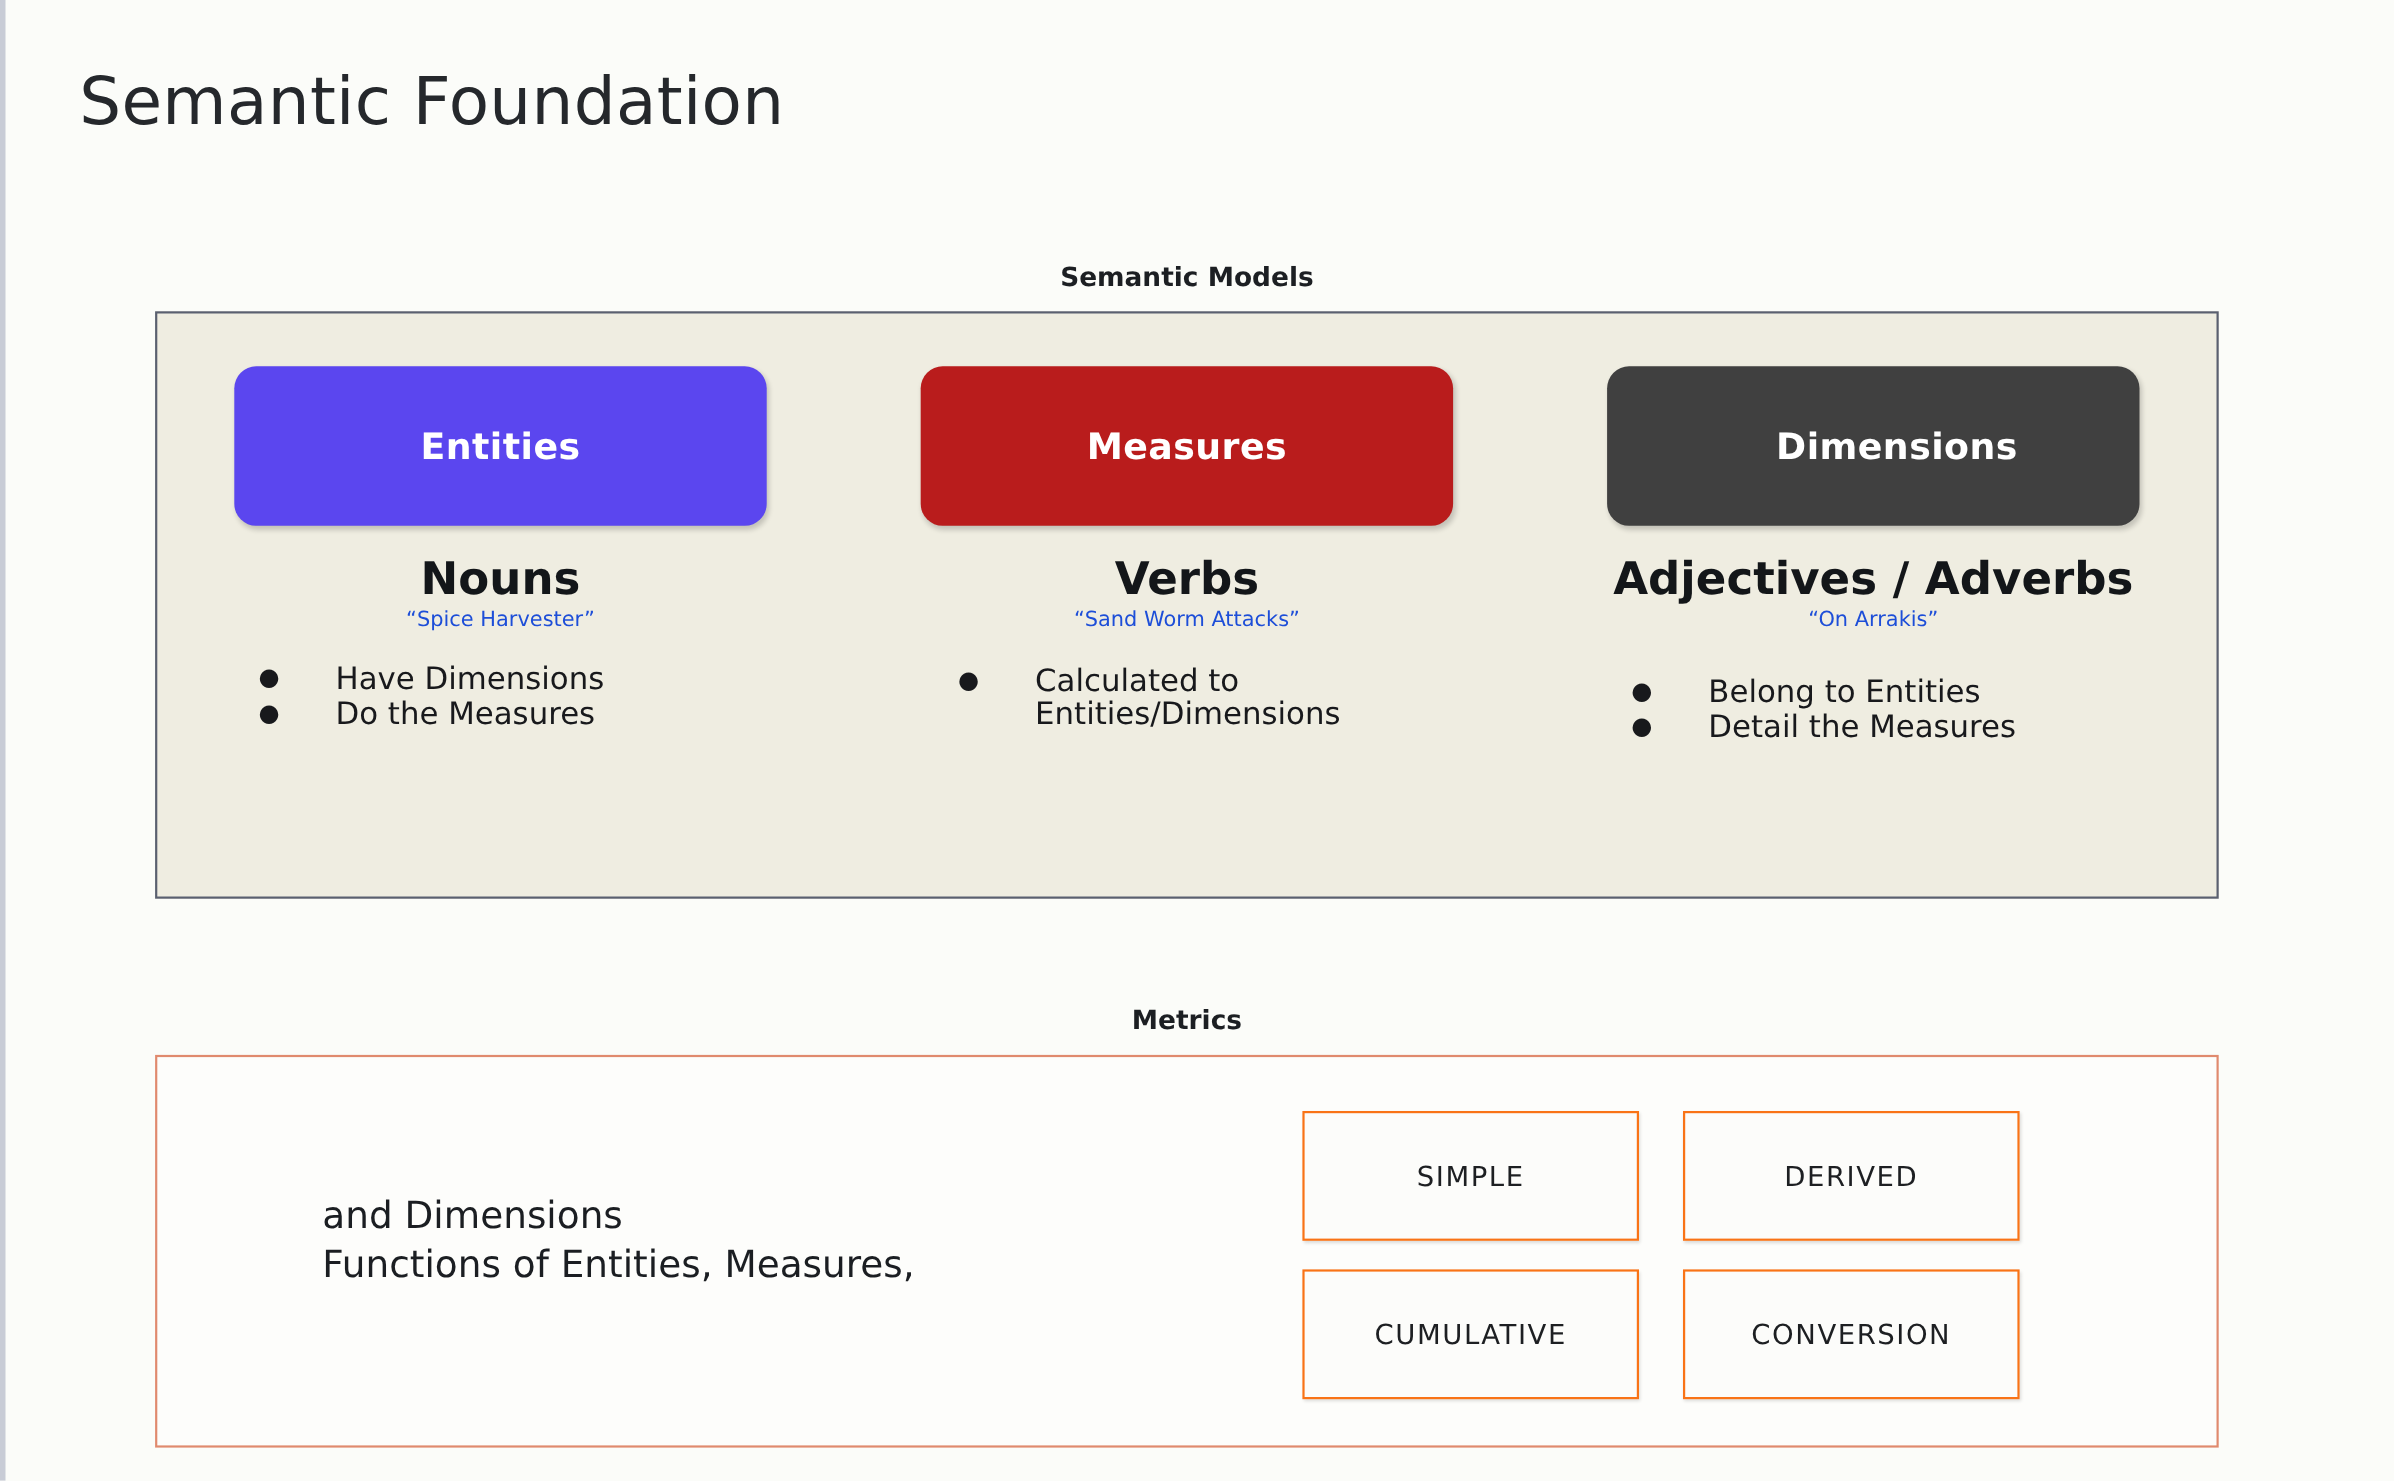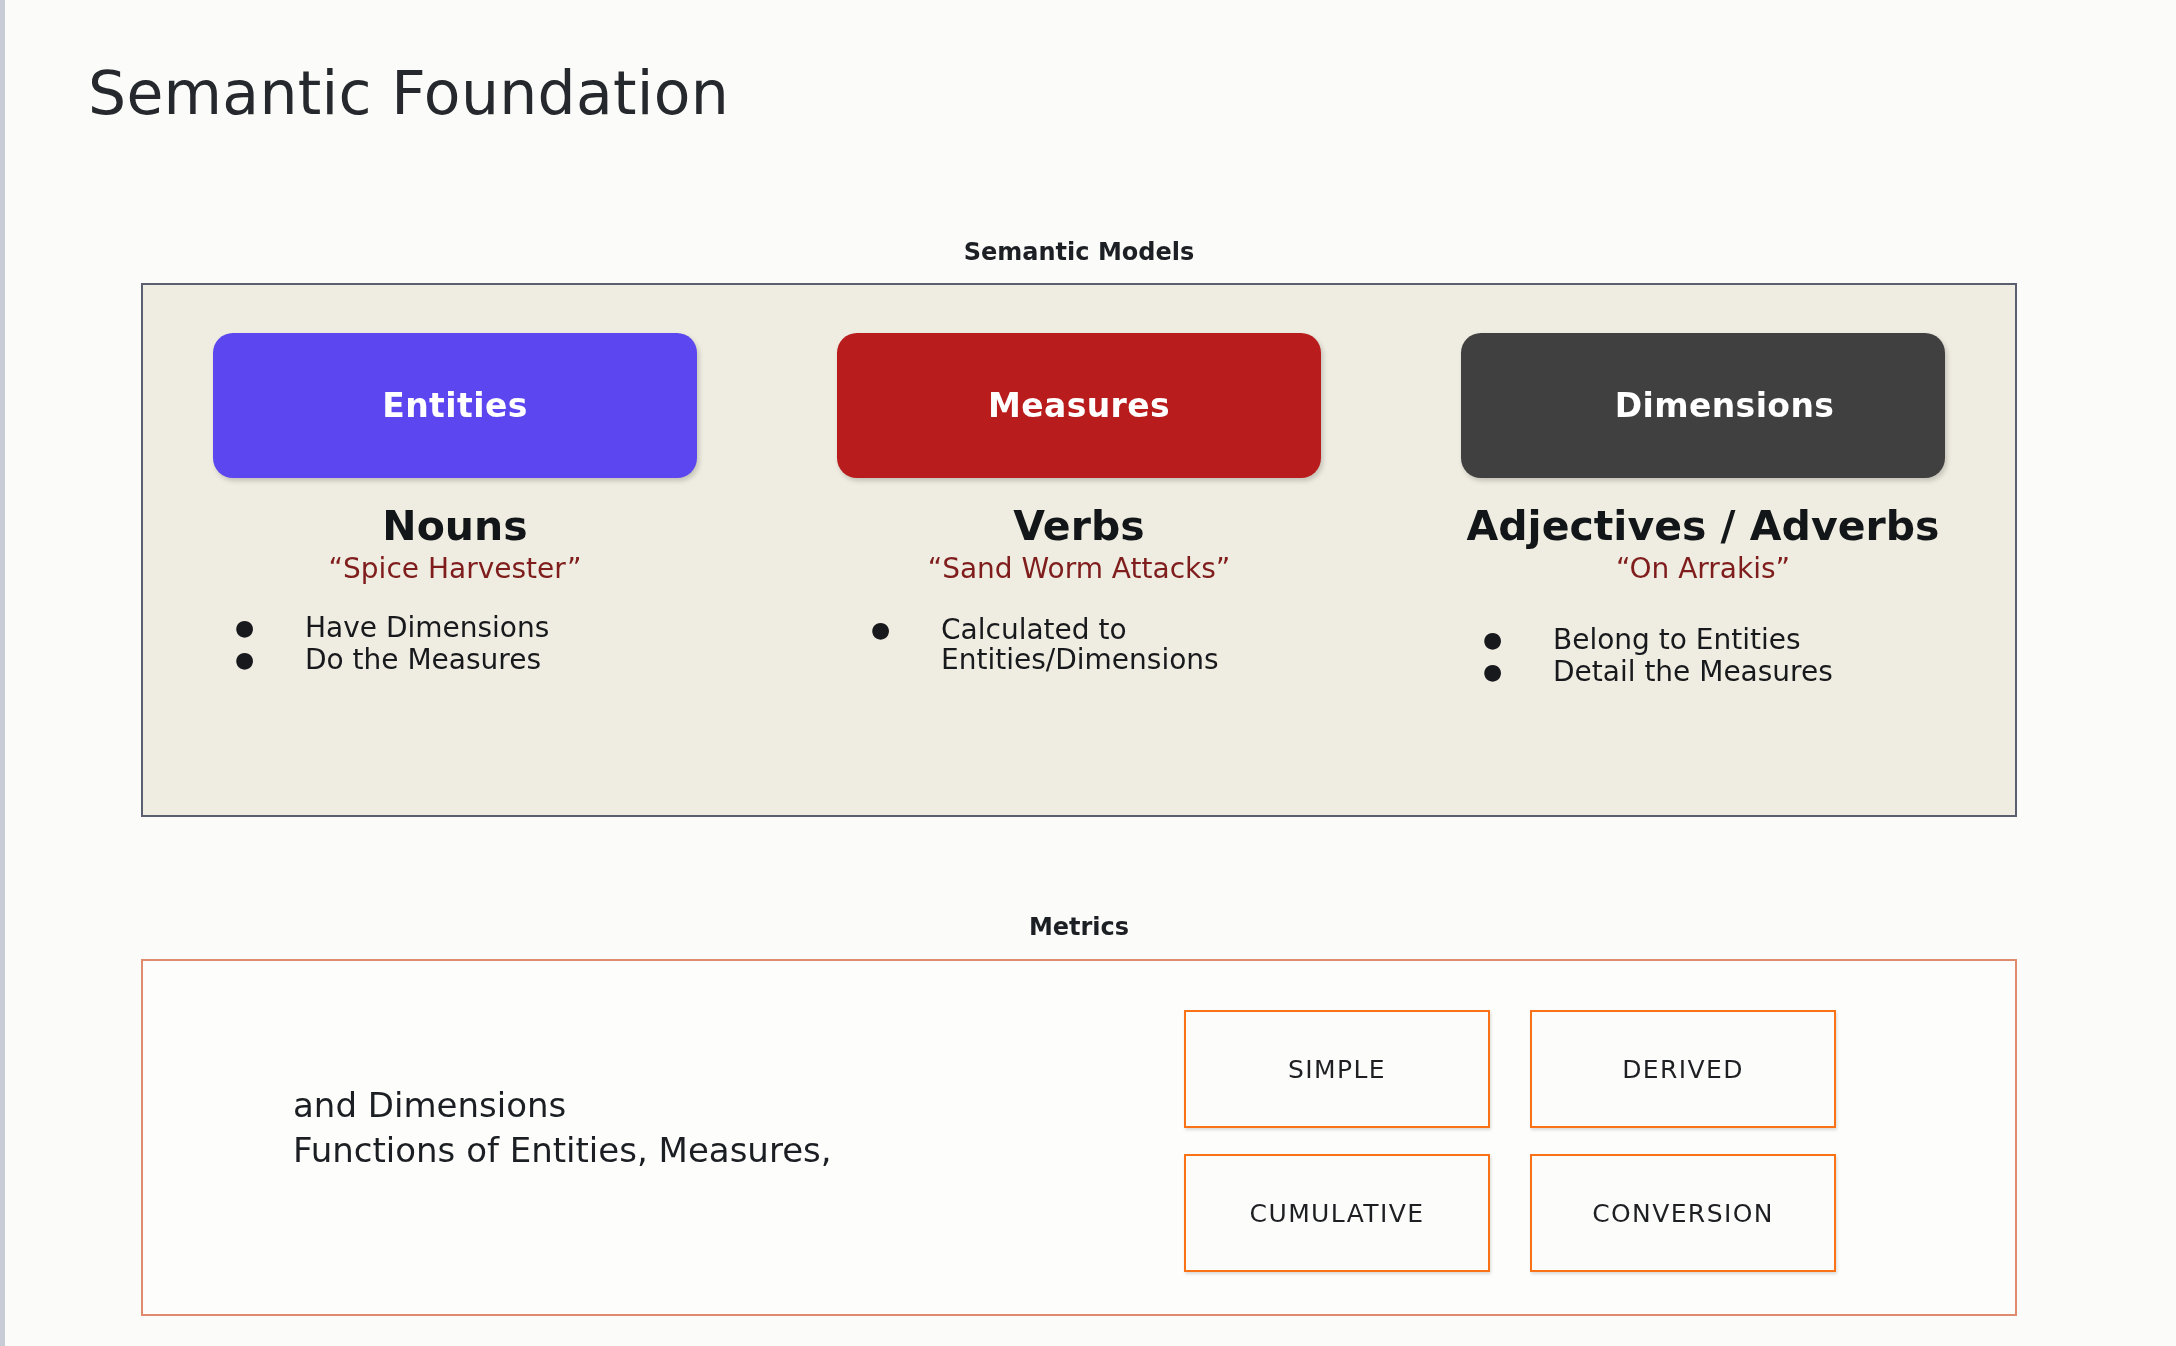--- a/index.html
+++ b/index.html
@@ -15,21 +15,21 @@
     position: relative;
   }
   .left-strip {
     position: absolute;
     left: 0; top: 0;
     width: 5px; height: 1346px;
     background: #c8ccd6;
   }
   .page-title {
     position: absolute;
-    left: 88px;
+    left: 72px;
     top: 58px;
     font-size: 60px;
     font-weight: 400;
     color: #25282c;
     letter-spacing: 0.3px;
     white-space: nowrap;
   }
 
   
   .section-heading {
@@ -102,23 +102,23 @@
     margin-top: 27px;
     font-size: 41px;
     font-weight: 700;
     color: #131619;
     white-space: nowrap;
     text-align: center;
     line-height: 1.05;
   }
   .example {
     margin-top: 4px;
-    font-size: 28px;
+    font-size: 19px;
     font-weight: 400;
-    color: #7f1d1d;
+    color: #1d4ed8;
     white-space: nowrap;
     text-align: center;
   }
   .bullets {
     margin-top: 28px;
     list-style: none;
     padding: 0;
     margin-left: 0;
     margin-right: 0;
     width: 100%;

